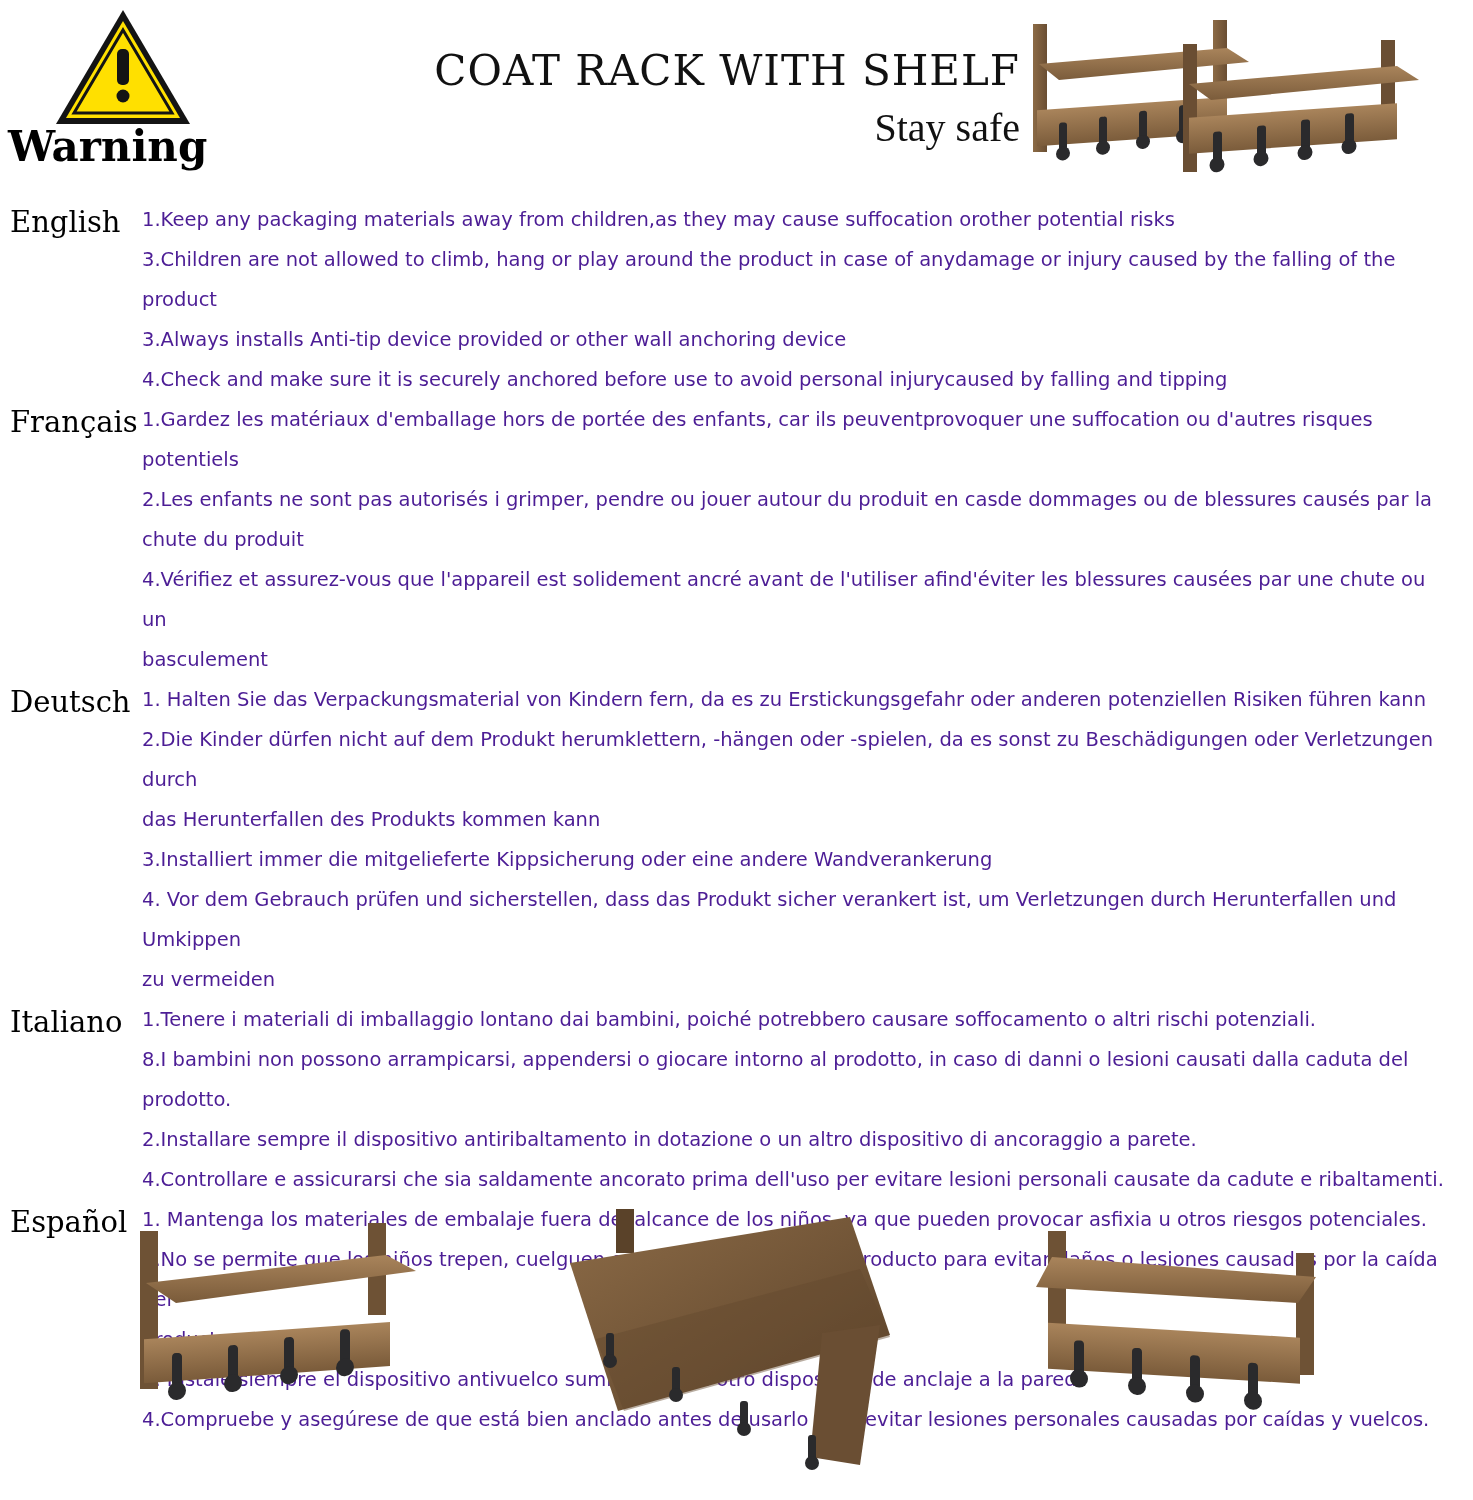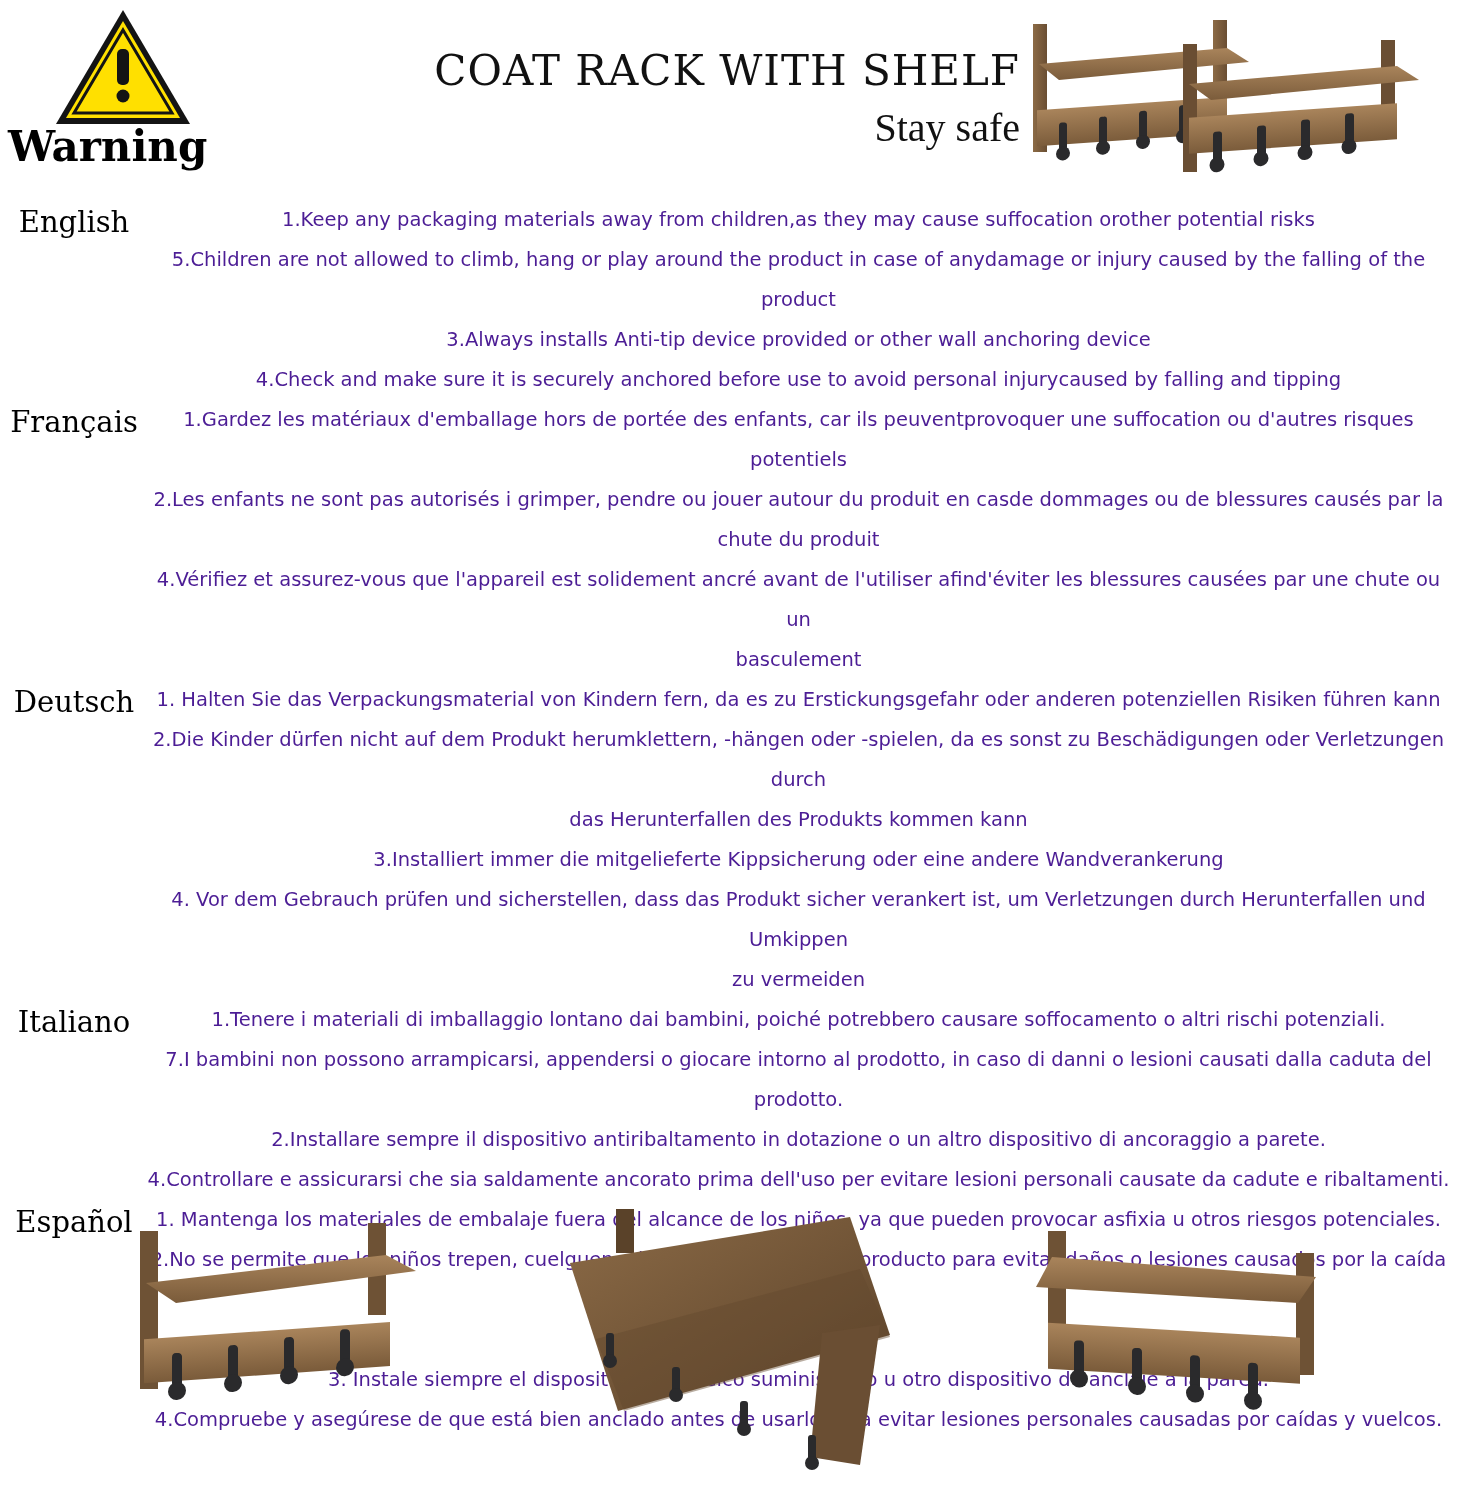--- a/index.html
+++ b/index.html
@@ -72,21 +72,20 @@
     right: 30px;
     top: 18px;
     width: 430px;
     height: 170px;
   }
 
   
   .content {
     position: relative;
     padding: 0 18px 0 10px;
-    text-align: center;
   }
   .lang-row {
     display: flex;
     align-items: flex-start;
     margin-bottom: 0px;
   }
   .lang-name {
     flex: 0 0 128px;
     font-family: "DejaVu Serif", serif;
     font-size: 29px;
@@ -193,21 +192,21 @@
     </svg>
   </div>
 </div>
 
 <div class="content">
 
   <div class="lang-row">
     <div class="lang-name">English</div>
     <div class="lang-lines">
       <div class="lang-line">1.Keep any packaging materials away from children,as they may cause suffocation orother potential risks</div>
-      <div class="lang-line">5.Children are not allowed to climb, hang or play around the product in case of anydamage or injury caused by the falling of the product</div>
+      <div class="lang-line">3.Children are not allowed to climb, hang or play around the product in case of anydamage or injury caused by the falling of the product</div>
       <div class="lang-line">3.Always installs Anti-tip device provided or other wall anchoring device</div>
       <div class="lang-line">4.Check and make sure it is securely anchored before use to avoid personal injurycaused by falling and tipping</div>
     </div>
   </div>
 
   <div class="lang-row">
     <div class="lang-name">Français</div>
     <div class="lang-lines">
       <div class="lang-line">1.Gardez les matériaux d'emballage hors de portée des enfants, car ils peuventprovoquer une suffocation ou d'autres risques potentiels</div>
       <div class="lang-line">2.Les enfants ne sont pas autorisés i grimper, pendre ou jouer autour du produit en casde dommages ou de blessures causés par la</div>
@@ -226,21 +225,21 @@
       <div class="lang-line">3.Installiert immer die mitgelieferte Kippsicherung oder eine andere Wandverankerung</div>
       <div class="lang-line">4. Vor dem Gebrauch prüfen und sicherstellen, dass das Produkt sicher verankert ist, um Verletzungen durch Herunterfallen und Umkippen</div>
       <div class="lang-line">zu vermeiden</div>
     </div>
   </div>
 
   <div class="lang-row">
     <div class="lang-name">Italiano</div>
     <div class="lang-lines">
       <div class="lang-line">1.Tenere i materiali di imballaggio lontano dai bambini, poiché potrebbero causare soffocamento o altri rischi potenziali.</div>
-      <div class="lang-line">7.I bambini non possono arrampicarsi, appendersi o giocare intorno al prodotto, in caso di danni o lesioni causati dalla caduta del prodotto.</div>
+      <div class="lang-line">8.I bambini non possono arrampicarsi, appendersi o giocare intorno al prodotto, in caso di danni o lesioni causati dalla caduta del prodotto.</div>
       <div class="lang-line">2.Installare sempre il dispositivo antiribaltamento in dotazione o un altro dispositivo di ancoraggio a parete.</div>
       <div class="lang-line">4.Controllare e assicurarsi che sia saldamente ancorato prima dell'uso per evitare lesioni personali causate da cadute e ribaltamenti.</div>
     </div>
   </div>
 
   <div class="lang-row">
     <div class="lang-name">Español</div>
     <div class="lang-lines">
       <div class="lang-line">1. Mantenga los materiales de embalaje fuera del alcance de los niños, ya que pueden provocar asfixia u otros riesgos potenciales.</div>
       <div class="lang-line">2.No se permite que los niños trepen, cuelguen o jueguen alrededor del producto para evitar daños o lesiones causados por la caída del</div>

